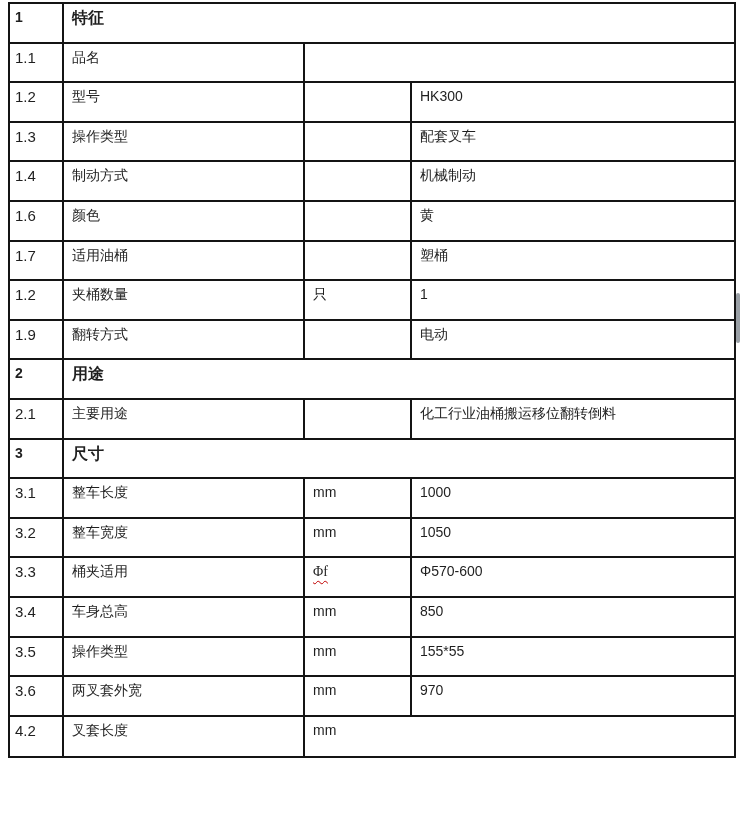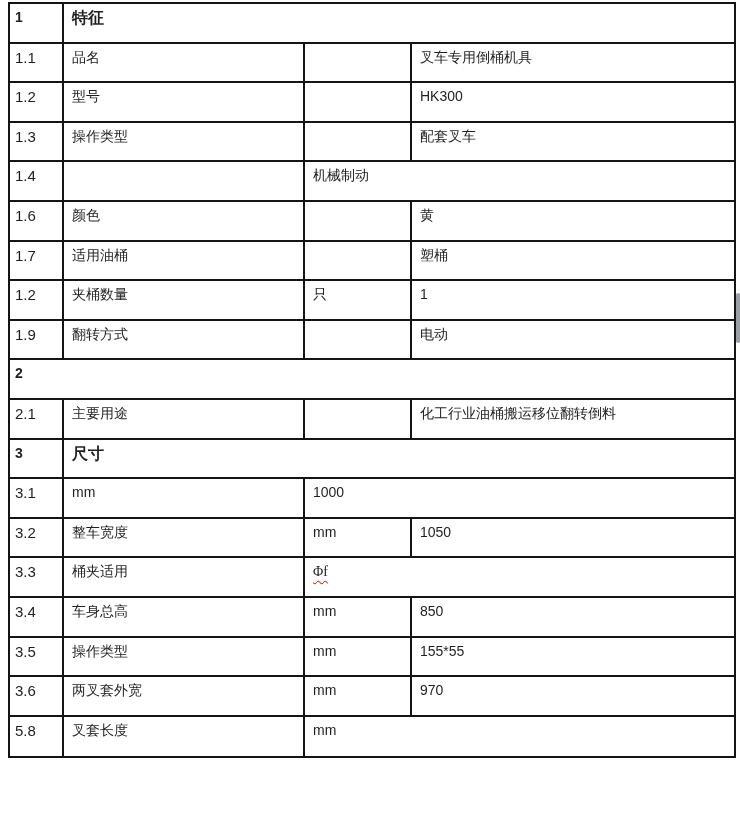--- a/index.html
+++ b/index.html
@@ -76,36 +76,36 @@
 <div class="canvas">
   <div class="spec-table" id="spec-table">
       <div class="row section-row">
         <div class="cell c-no">1</div>
         <div class="cell c-merged">特征</div>
       </div>
       <div class="row data-row">
         <div class="cell c-no">1.1</div>
         <div class="cell c-label">品名</div>
         <div class="cell c-unit"></div>
-        <div class="cell c-value">叉车专用倒桶机具</div>
       </div>
       <div class="row data-row">
         <div class="cell c-no">1.2</div>
         <div class="cell c-label">型号</div>
         <div class="cell c-unit"></div>
         <div class="cell c-value">HK300</div>
       </div>
       <div class="row data-row">
         <div class="cell c-no">1.3</div>
         <div class="cell c-label">操作类型</div>
         <div class="cell c-unit"></div>
         <div class="cell c-value">配套叉车</div>
       </div>
       <div class="row data-row">
         <div class="cell c-no">1.4</div>
+        <div class="cell c-label">制动方式</div>
         <div class="cell c-unit"></div>
         <div class="cell c-value">机械制动</div>
       </div>
       <div class="row data-row">
         <div class="cell c-no">1.6</div>
         <div class="cell c-label">颜色</div>
         <div class="cell c-unit"></div>
         <div class="cell c-value">黄</div>
       </div>
       <div class="row data-row">
@@ -121,65 +121,68 @@
         <div class="cell c-value">1</div>
       </div>
       <div class="row data-row">
         <div class="cell c-no">1.9</div>
         <div class="cell c-label">翻转方式</div>
         <div class="cell c-unit"></div>
         <div class="cell c-value">电动</div>
       </div>
       <div class="row section-row">
         <div class="cell c-no">2</div>
+        <div class="cell c-merged">用途</div>
       </div>
       <div class="row data-row">
         <div class="cell c-no">2.1</div>
         <div class="cell c-label">主要用途</div>
         <div class="cell c-unit"></div>
         <div class="cell c-value">化工行业油桶搬运移位翻转倒料</div>
       </div>
       <div class="row section-row">
         <div class="cell c-no">3</div>
         <div class="cell c-merged">尺寸</div>
       </div>
       <div class="row data-row">
         <div class="cell c-no">3.1</div>
+        <div class="cell c-label">整车长度</div>
         <div class="cell c-unit"><span>mm</span></div>
         <div class="cell c-value">1000</div>
       </div>
       <div class="row data-row">
         <div class="cell c-no">3.2</div>
         <div class="cell c-label">整车宽度</div>
         <div class="cell c-unit"><span>mm</span></div>
         <div class="cell c-value">1050</div>
       </div>
       <div class="row data-row">
         <div class="cell c-no">3.3</div>
         <div class="cell c-label">桶夹适用</div>
         <div class="cell c-unit"><span class="misspelled">Φf</span></div>
+        <div class="cell c-value">Φ570-600</div>
       </div>
       <div class="row data-row">
         <div class="cell c-no">3.4</div>
         <div class="cell c-label">车身总高</div>
         <div class="cell c-unit"><span>mm</span></div>
         <div class="cell c-value">850</div>
       </div>
       <div class="row data-row">
         <div class="cell c-no">3.5</div>
         <div class="cell c-label">操作类型</div>
         <div class="cell c-unit"><span>mm</span></div>
         <div class="cell c-value">155*55</div>
       </div>
       <div class="row data-row">
         <div class="cell c-no">3.6</div>
         <div class="cell c-label">两叉套外宽</div>
         <div class="cell c-unit"><span>mm</span></div>
         <div class="cell c-value">970</div>
       </div>
       <div class="row data-row">
-        <div class="cell c-no">5.8</div>
+        <div class="cell c-no">4.2</div>
         <div class="cell c-label">叉套长度</div>
         <div class="cell c-unit"><span>mm</span></div>
       </div>
     </div>
   <div class="scroll-thumb"></div>
 </div>
 
 </body></html>

